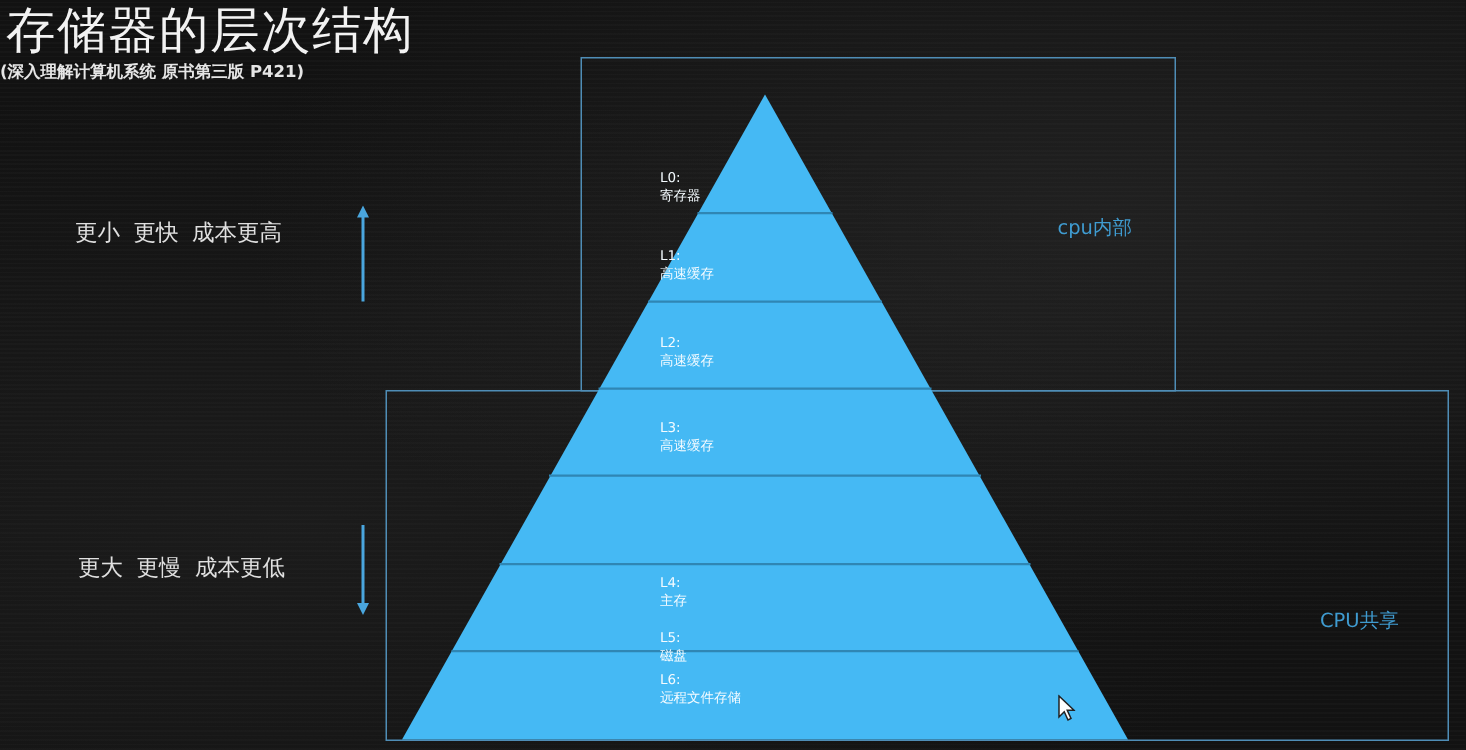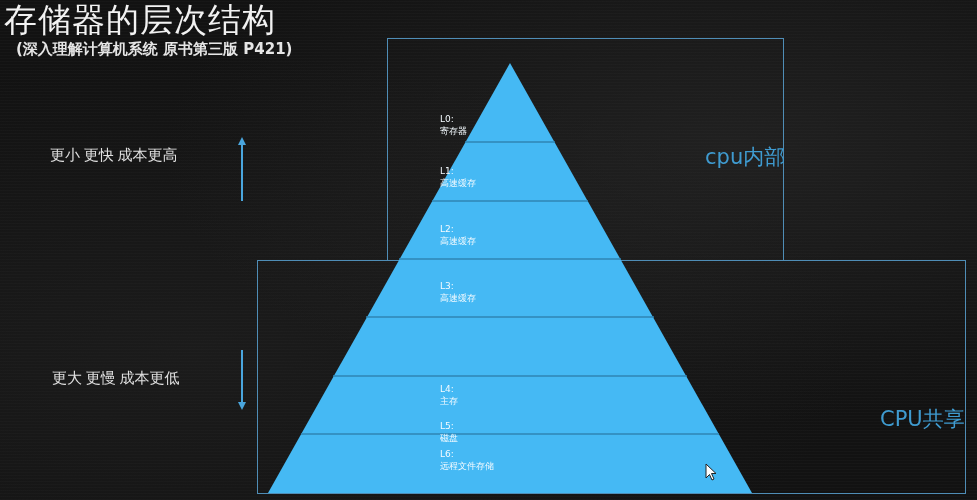--- a/index.html
+++ b/index.html
@@ -11,32 +11,32 @@
       radial-gradient(ellipse at 20% 70%, rgba(45,45,45,0.35) 0%, rgba(0,0,0,0) 60%),
       repeating-linear-gradient(0deg, rgba(255,255,255,0.018) 0px, rgba(255,255,255,0.018) 1px, rgba(0,0,0,0) 1px, rgba(0,0,0,0) 3px);
     font-family:"DejaVu Sans", "Liberation Sans", sans-serif;
     color:#e8e8e8;
   }
   .title {
     position:absolute; left:4px; top:-2px;
     font-size:33px; color:#f2f2f2; letter-spacing:1px; white-space:nowrap;
   }
   .subtitle {
-    position:absolute; left:16px; top:40px;
-    font-size:15px; color:#e6e6e6; white-space:nowrap; font-weight:bold;
+    position:absolute; left:0; top:40px;
+    font-size:11px; color:#e6e6e6; white-space:nowrap; font-weight:bold;
   }
   .box {
     position:absolute; border:1.5px solid #4f8db6; box-sizing:border-box;
   }
   .box-label {
-    position:absolute; color:#3f9bd0; font-size:21px; white-space:nowrap;
+    position:absolute; color:#3f9bd0; font-size:13px; white-space:nowrap;
   }
   .side-label {
     position:absolute; font-size:15px; color:#e0e0e0; white-space:nowrap;
-    font-family:Liberation Serif, serif;
+    font-family:Liberation Mono, monospace;
   }
   .arrow { position:absolute; width:10px; }
   svg.pyramid { position:absolute; left:0; top:0; }
   .layer-text {
     position:absolute; width:140px; text-align:left;
     color:#f4fbff; font-size:9px; line-height:12px;
   }
   .cursor { position:absolute; left:705px; top:463px; }
 </style>
 </head>

